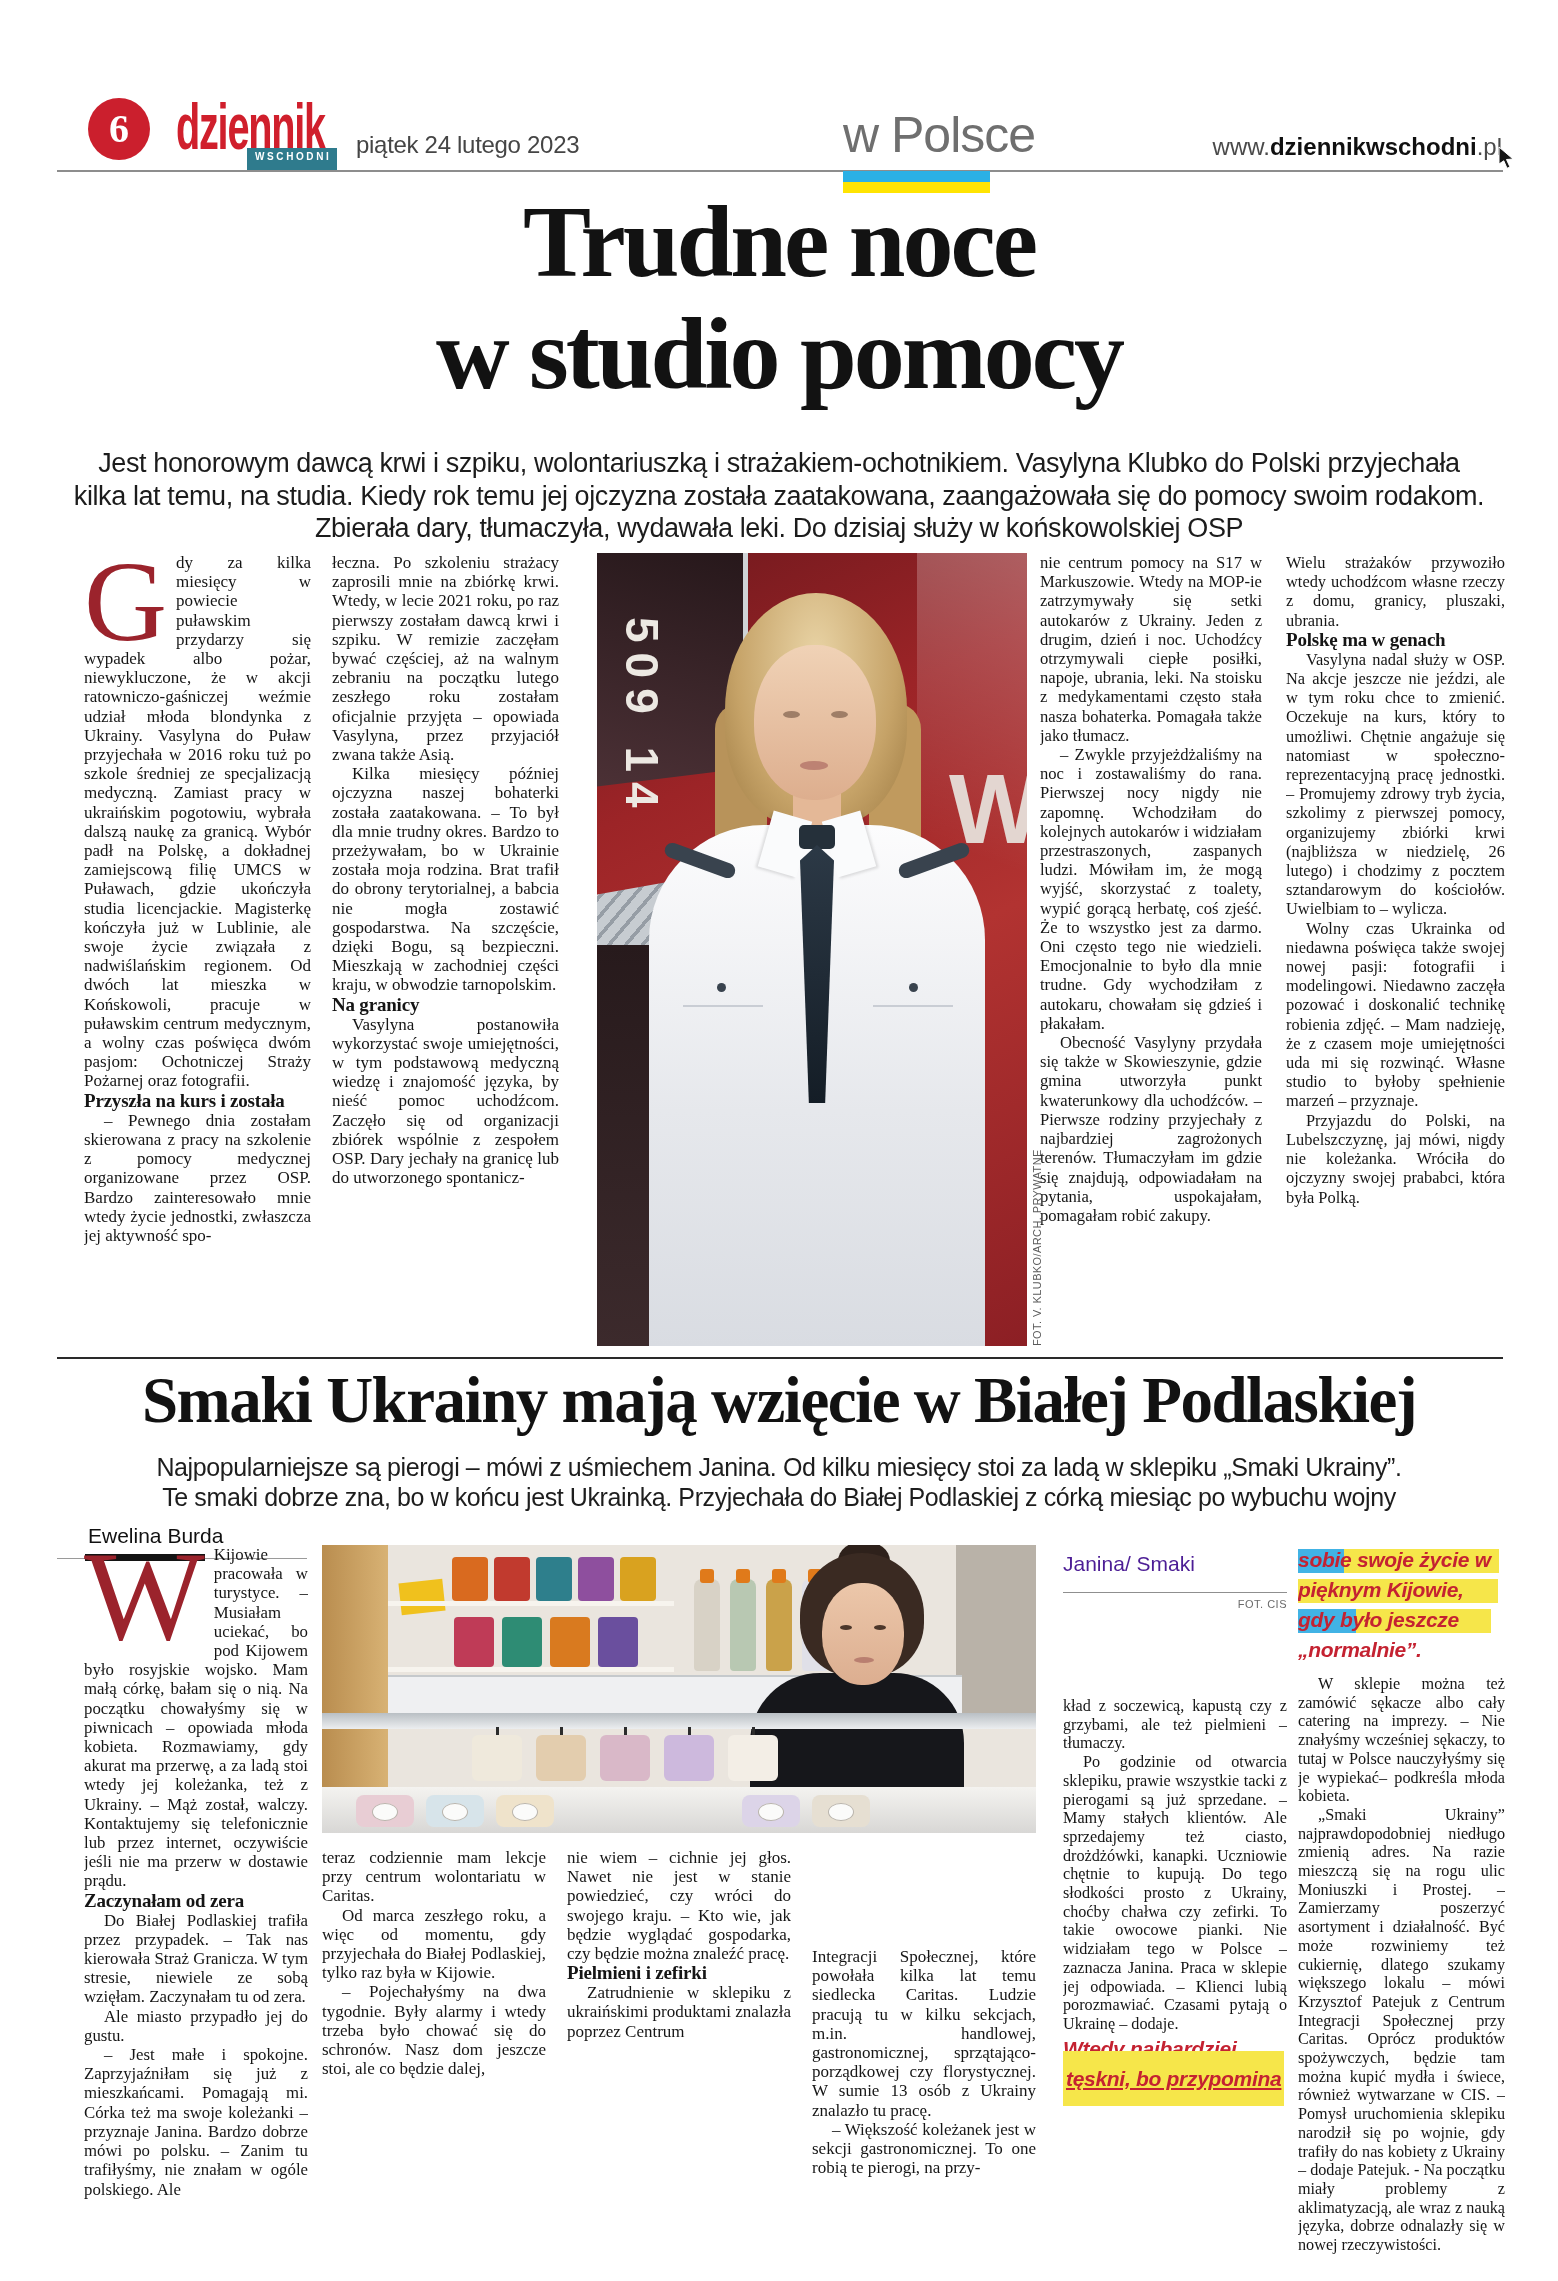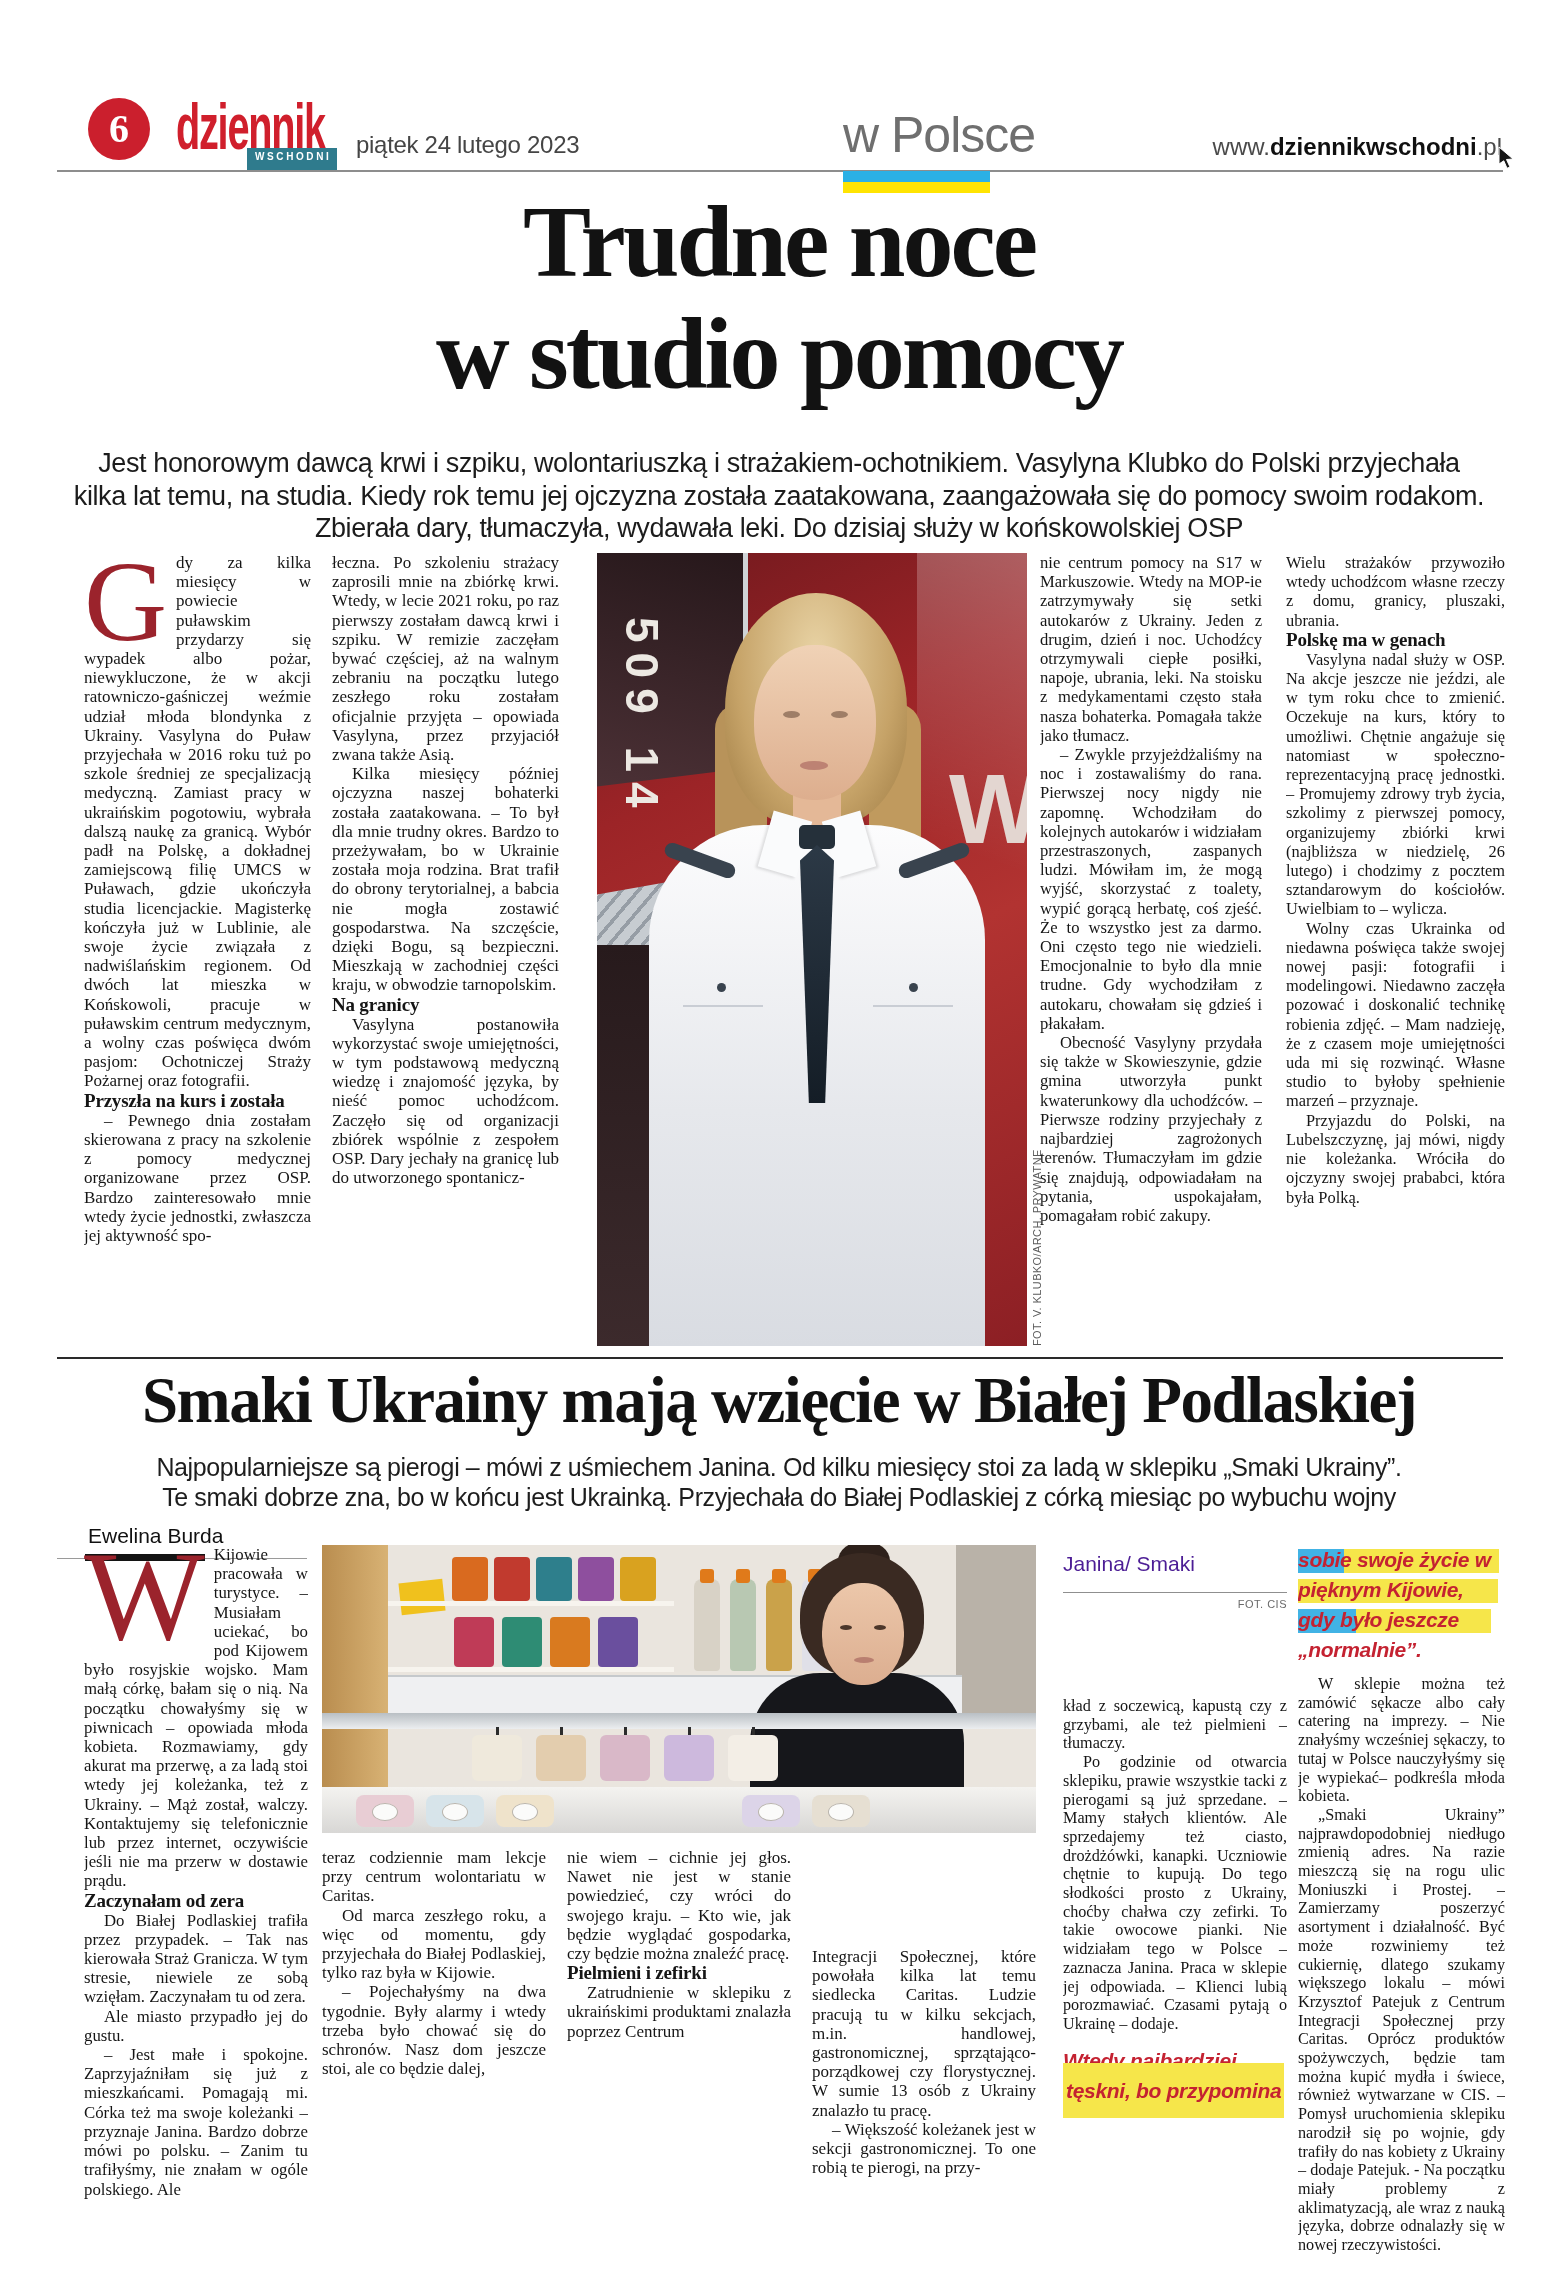--- a/index.html
+++ b/index.html
@@ -99,21 +99,21 @@
   .a2c5{left:1063px;top:1697px;width:224px;height:564px;font-size:16.2px;line-height:18.7px;}
   .a2c6{left:1298px;top:1545px;width:207px;height:716px;font-size:16.2px;line-height:18.7px;}
 
   .caption-title{left:1063px;top:1552px;font:400 21px/24px "Liberation Sans",sans-serif;color:#4c1d95;text-align:center;}
   .caprule{left:1063px;top:1592px;width:224px;height:0;border-top:1px solid #8f8f8f;}
   .capcredit{left:1063px;top:1597px;width:224px;text-align:right;
              font:400 11px/14px "Liberation Sans",sans-serif;color:#6a6a6a;letter-spacing:.5px;}
 
   .q{font:italic 700 21px/30px "Liberation Sans",sans-serif;color:#c42231;letter-spacing:-.3px;
      text-align:left;text-indent:0;}
-  .q1{margin-top:12px;}
+  .q1{text-decoration:underline;}
   .q1 .hl{background:#f6e64a;padding:16px 3px;}
   .q2{min-height:122px;margin-bottom:8px;
       background-image:linear-gradient(#41b3e5,#41b3e5),linear-gradient(#f6e64a,#f6e64a),
         linear-gradient(#f6e64a,#f6e64a),linear-gradient(#41b3e5,#41b3e5),linear-gradient(#f6e64a,#f6e64a);
       background-repeat:no-repeat;
       background-size:46px 24px,155px 24px,200px 24px,58px 24px,135px 24px;
       background-position:0 4px,46px 4px,0 34px,0 64px,58px 64px;}
 
   
   .photo2{left:322px;top:1545px;width:714px;height:288px;overflow:hidden;background:#eae5de;}

